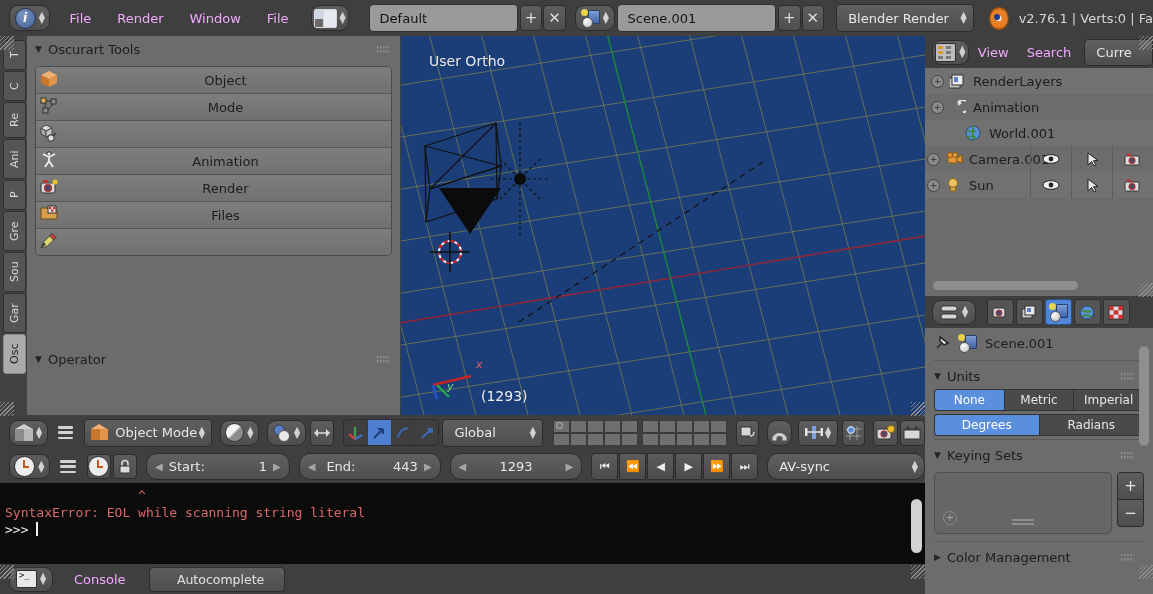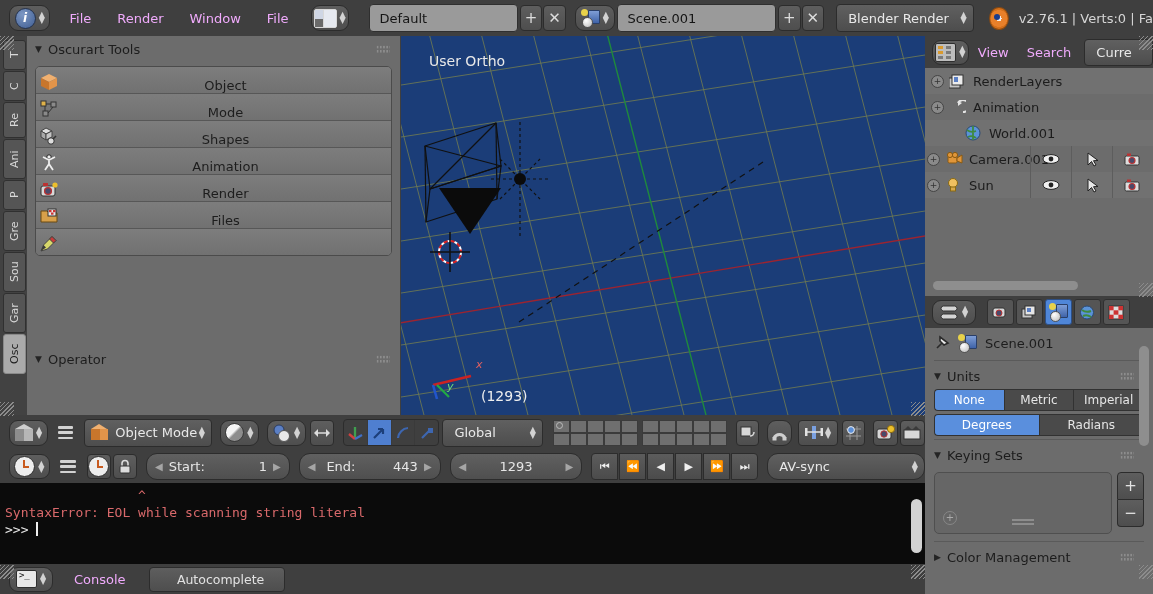--- a/index.html
+++ b/index.html
@@ -69,21 +69,21 @@
   .vtab.sel{background:#ababab;color:#1c1c1c;border-color:#8a8a8a;}
 
   
   .toolshelf{position:absolute;left:27px;top:36px;width:373px;height:310px;background:#6c6c6c;}
   .panelhead{display:flex;align-items:center;height:26px;padding-left:8px;color:#1d1d1d;font-size:13px;}
   .tri{font-size:9px;margin-right:6px;color:#242424;}
   .grip{margin-left:auto;margin-right:10px;width:14px;height:9px;
     background-image:radial-gradient(#8f8f8f 45%,transparent 46%);
     background-size:3.2px 4.2px;opacity:.95;}
   .toolbox{margin:4px 8px 0 8px;border:1px solid #4b4b4b;border-radius:5px;overflow:hidden;background:#787878;}
-  .toolrow{height:26px;display:flex;align-items:flex-end;position:relative;
+  .toolrow{height:26px;display:flex;align-items:center;position:relative;
     background:linear-gradient(#7d7d7d,#717171);border-bottom:1px solid #575757;color:#1d1d1d;font-size:13px;}
   .toolrow:last-child{border-bottom:none;}
   .toolrow .lbl{flex:1;text-align:center;}
   .tico{width:20px;height:20px;margin-left:4px;border-radius:2px;position:relative;flex:none;}
 
   
   .operator{position:absolute;left:27px;top:346px;width:373px;height:69px;background:#6c6c6c;}
 
   
   .viewport{position:absolute;left:401px;top:36px;width:524px;height:379px;
@@ -300,21 +300,20 @@
           <span class="lbl">Mode</span>
         </div>
         <div class="toolrow">
           <span class="tico"><svg width="18" height="18">
               <polygon points="6,1 12,4 6,7 1,4" fill="#ddd" stroke="#444"></polygon>
               <polygon points="1,4 6,7 6,13 1,10" fill="#a8a8a8" stroke="#444"></polygon>
               <polygon points="12,4 6,7 6,13 12,10" fill="#c4c4c4" stroke="#444"></polygon>
               <circle cx="11" cy="14" r="3.2" fill="#ddd" stroke="#333"></circle>
               <line x1="13" y1="12" x2="16" y2="9" stroke="#333" stroke-width="1.6"></line>
             </svg></span>
-          <span class="lbl">Shapes</span>
         </div>
         <div class="toolrow">
           <span class="tico"><svg width="18" height="18">
               <circle cx="9" cy="3" r="2.2" fill="#eee" stroke="#222"></circle>
               <path d="M9 5 v5 M9 6 L3 3 M9 6 L15 3 M9 10 L5 16 M9 10 L13 16" stroke="#eee" stroke-width="1.8" fill="none"></path>
             </svg></span>
           <span class="lbl">Animation</span>
         </div>
         <div class="toolrow">
           <span class="tico"><svg width="18" height="17">

